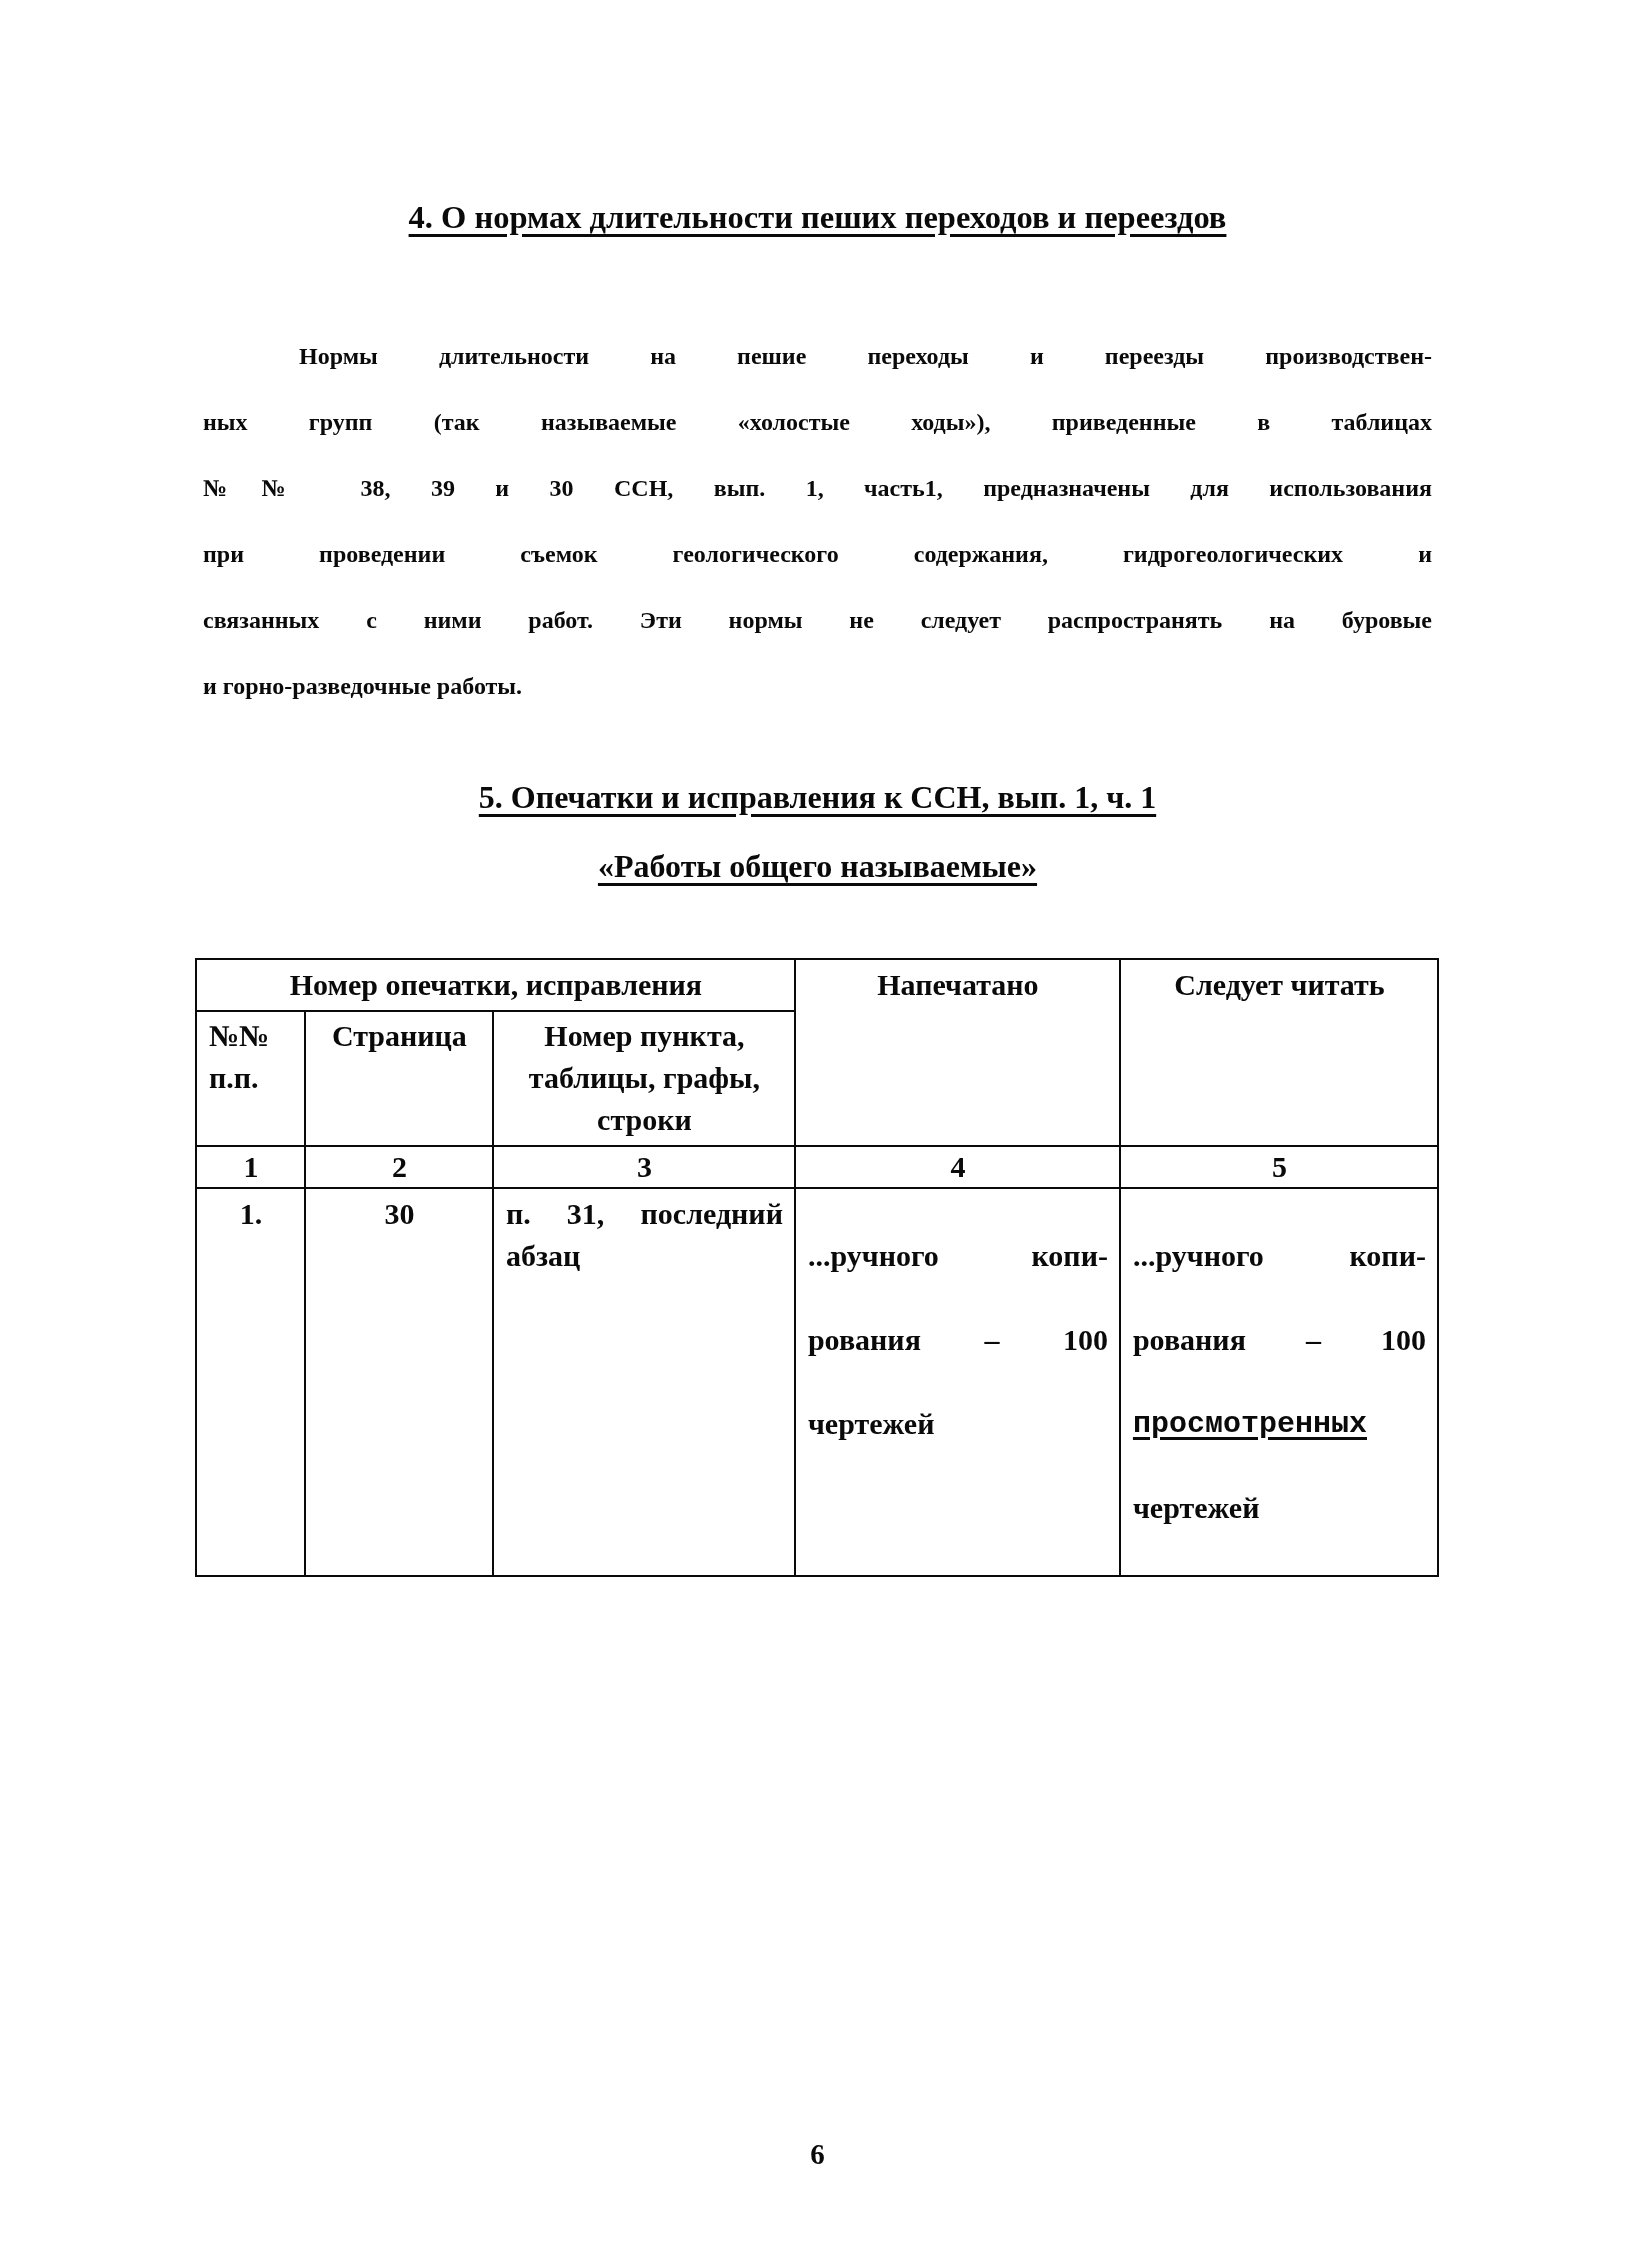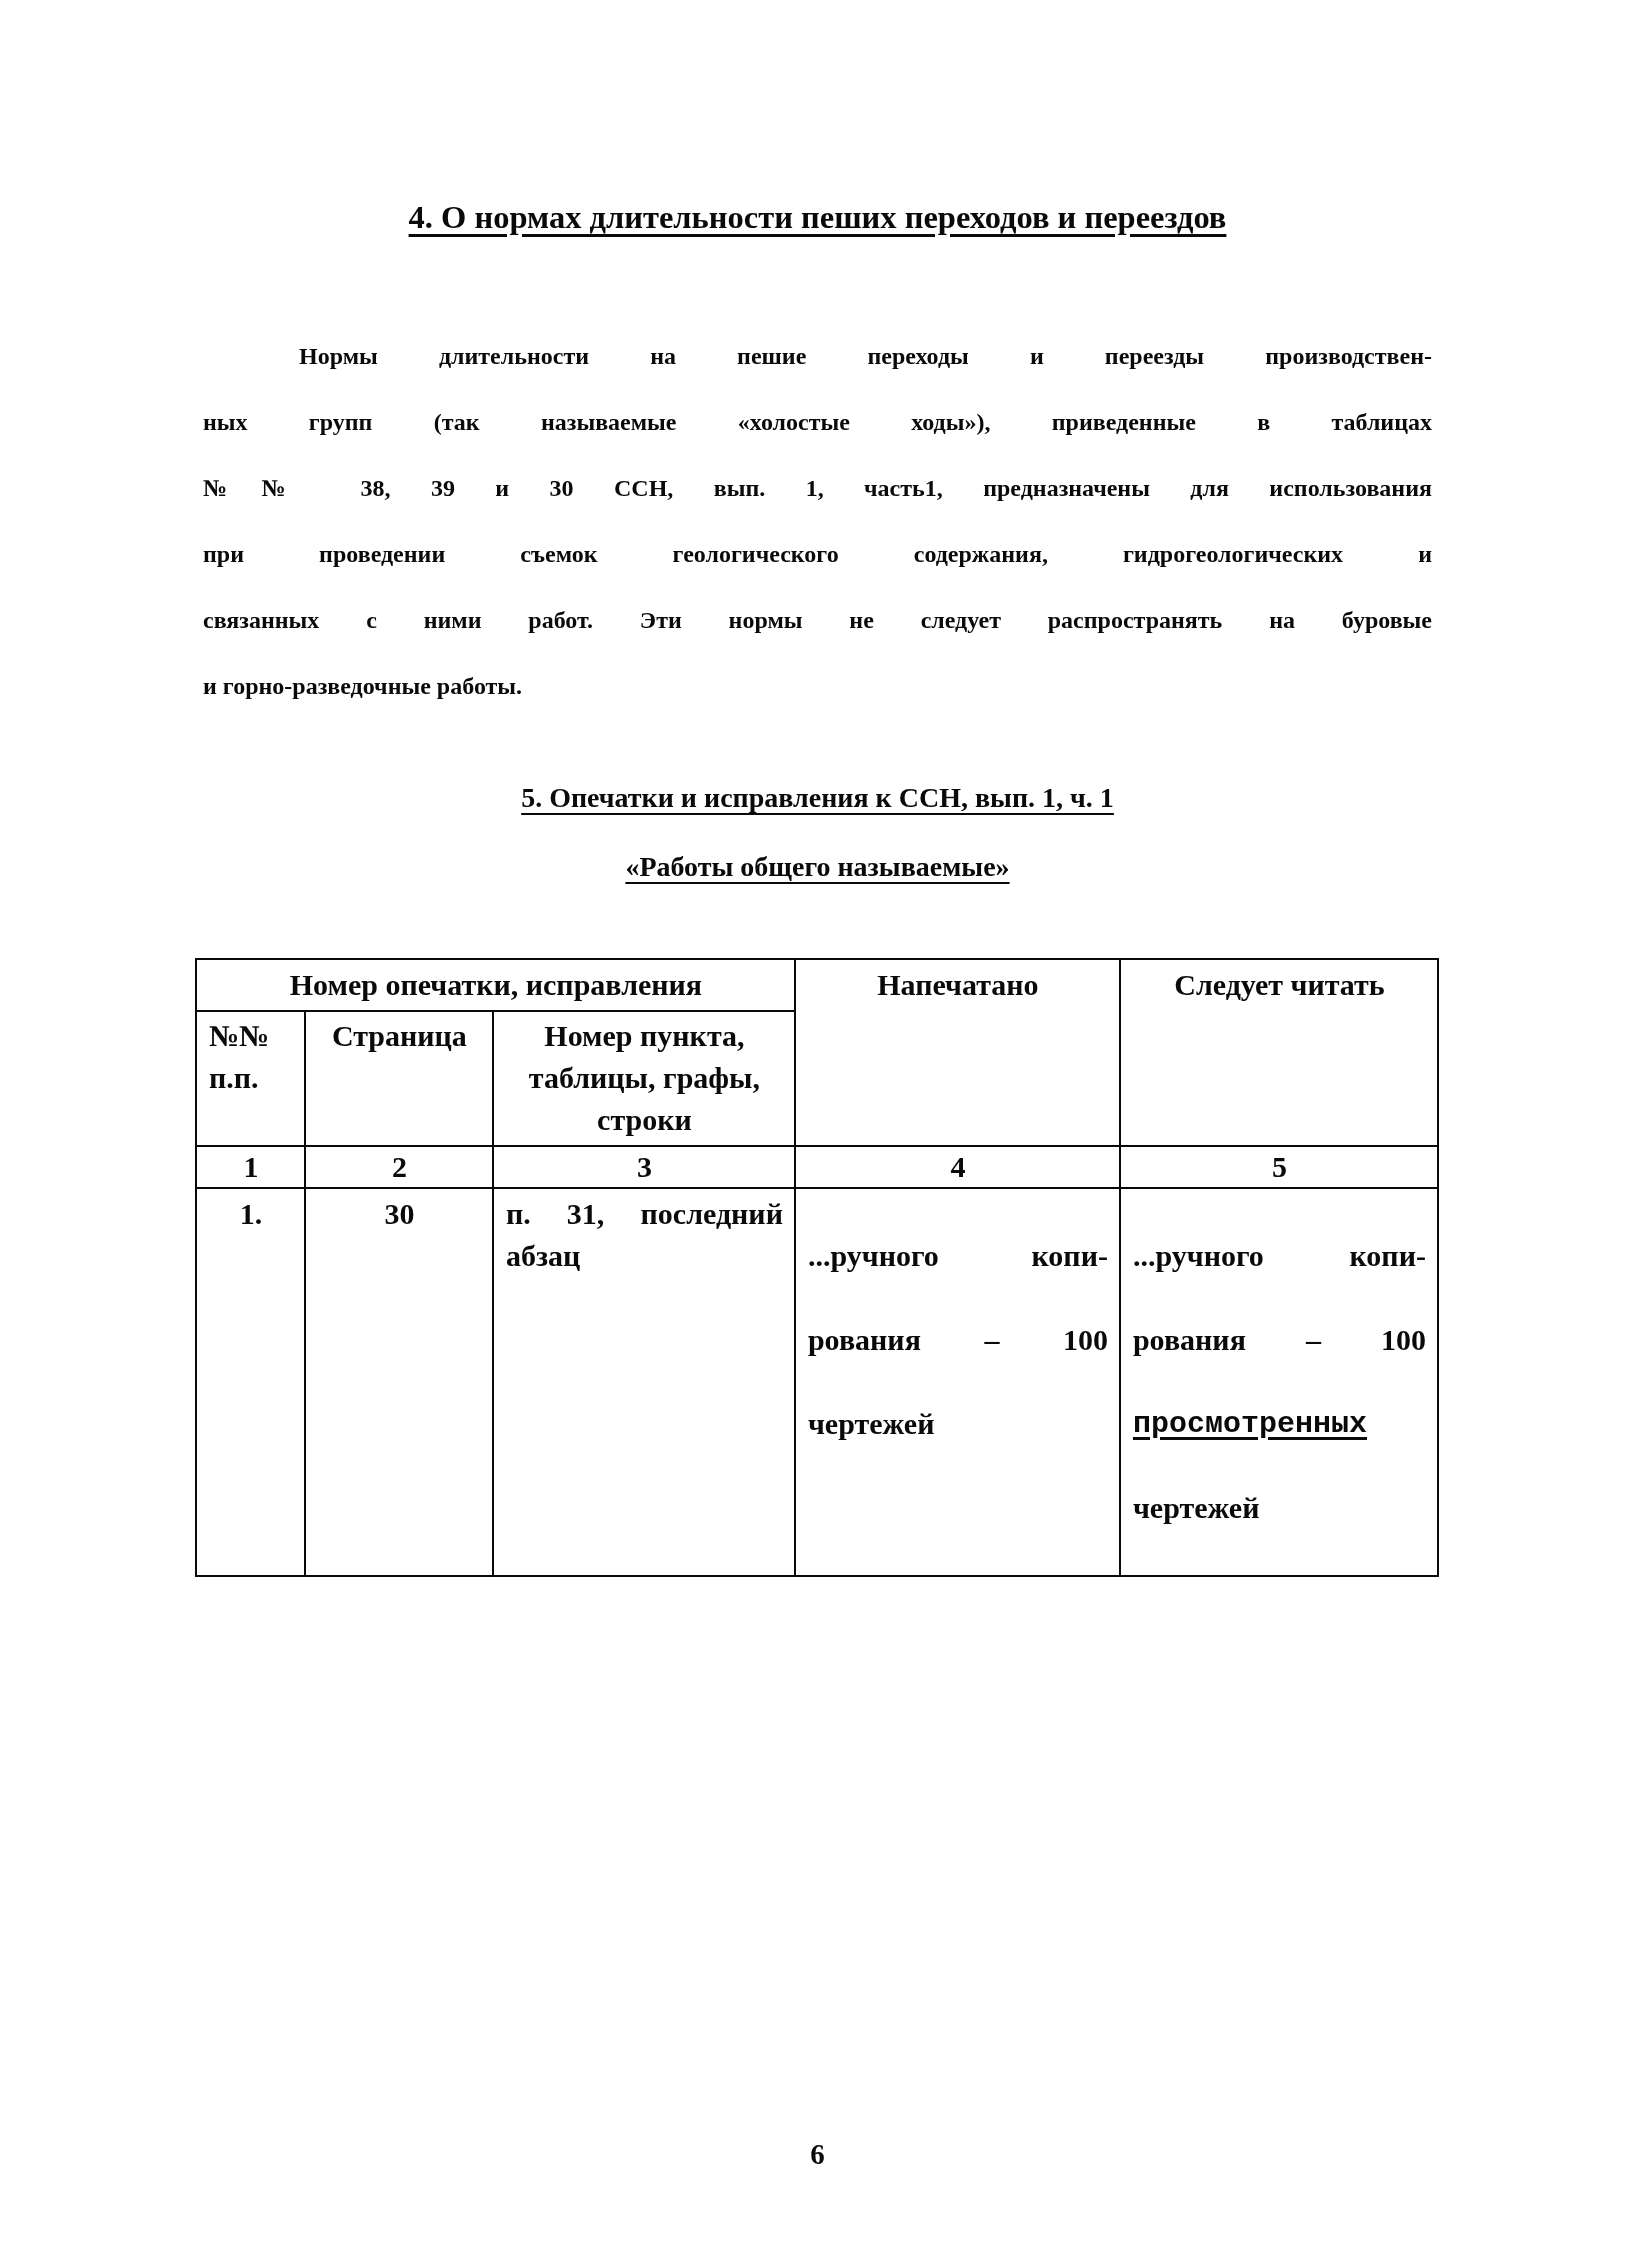--- a/index.html
+++ b/index.html
@@ -53,21 +53,21 @@
     white-space: nowrap;
   }
   .pline.indent { text-indent: 96px; }
   .pline.last   { text-align-last: left; white-space: normal; }
   
   .s5-title {
     position: absolute;
     top: 715px;
     left: 0;
     width: 100%;
-    font-size: 28px;
+    font-size: 32px;
     line-height: 69px;
     text-align: center;
   }
   .s5-line {
     text-decoration: underline;
     text-underline-offset: 5.7px;
   }
   
   table.errata {
     position: absolute;

